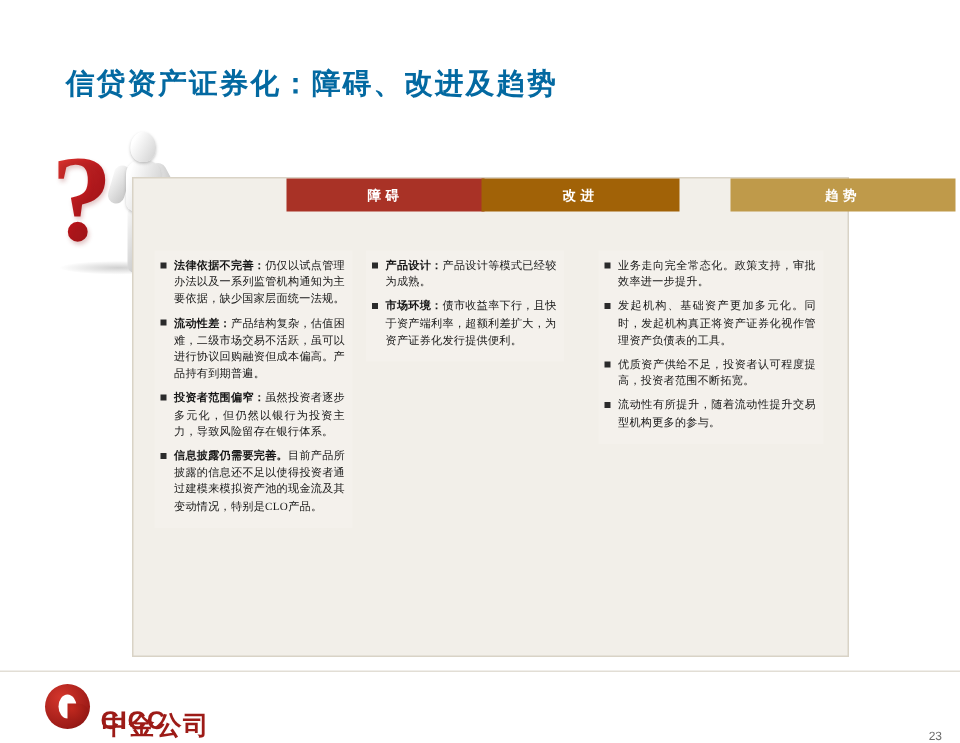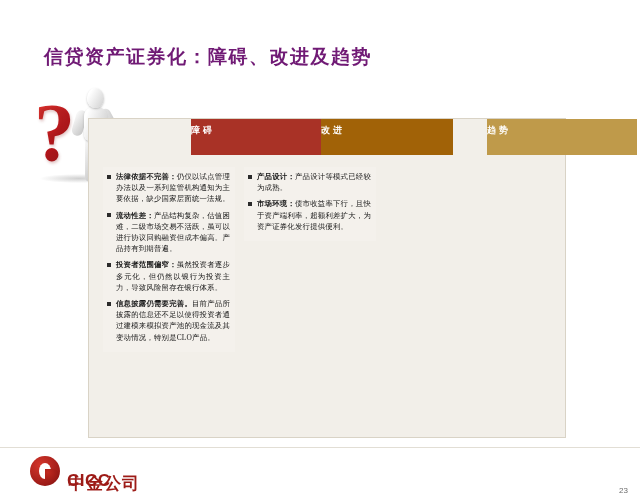--- a/index.html
+++ b/index.html
@@ -15,21 +15,21 @@
     overflow: hidden;
   }
 
   
   #slide-title {
     position: absolute;
     left: 44px;
     top: 44px;
     font-size: 19px;
     line-height: 26px;
-    color: #701a75;
+    color: #0369a1;
     font-family: "Liberation Serif", "DejaVu Serif", serif;
     font-weight: 600;
     letter-spacing: 1.5px;
     white-space: nowrap;
   }
 
   
   #qmark-graphic {
     position: absolute;
     left: 32px;
@@ -145,22 +145,23 @@
     top: 48px;
     width: 132px;
   }
   #column-obstacles { left: 14px; }
   #column-improve   { left: 155px; }
   #column-trend     { left: 310px; width: 150px; }
 
   .col-header {
     position: absolute;
     top: 0;
-    height: 36px;
+    height: 22px;
     line-height: 22px;
+    text-align: center;
     color: #ffffff;
     font-size: 9px;
     font-weight: bold;
     letter-spacing: 3px;
     font-family: "Liberation Serif", "DejaVu Serif", serif;
   }
   #header-obstacles { left: 102px; width: 132px; background: #a93226; }
   #header-improve   { left: 232px; width: 132px; background: #a16207; }
   #header-trend     { left: 398px; width: 150px; background: #bf9a4a; }
 
@@ -309,20 +310,30 @@
 
   <div class="column" id="column-improve">
     <div class="col-body">
       <ul class="bullets">
           <li><span class="lead">产品设计：</span><span>产品设计等模式已经较为成熟。</span></li>
           <li><span class="lead">市场环境：</span><span>债市收益率下行，且快于资产端利率，超额利差扩大，为资产证券化发行提供便利。</span></li>
         </ul>
     </div>
   </div>
 
+  <div class="column" id="column-trend">
+    <div class="col-body">
+      <ul class="bullets">
+          <li><span>业务走向完全常态化。政策支持，审批效率进一步提升。</span></li>
+          <li><span>发起机构、基础资产更加多元化。同时，发起机构真正将资产证券化视作管理资产负债表的工具。</span></li>
+          <li><span>优质资产供给不足，投资者认可程度提高，投资者范围不断拓宽。</span></li>
+          <li><span>流动性有所提升，随着流动性提升交易型机构更多的参与。</span></li>
+        </ul>
+    </div>
+  </div>
 
 </div>
 
 <div id="footer-rule"></div>
 
 <div id="cicc-logo">
   <div class="mark"></div>
   <div class="latin">CICC</div>
   <div class="hanzi">中金公司</div>
 </div>

